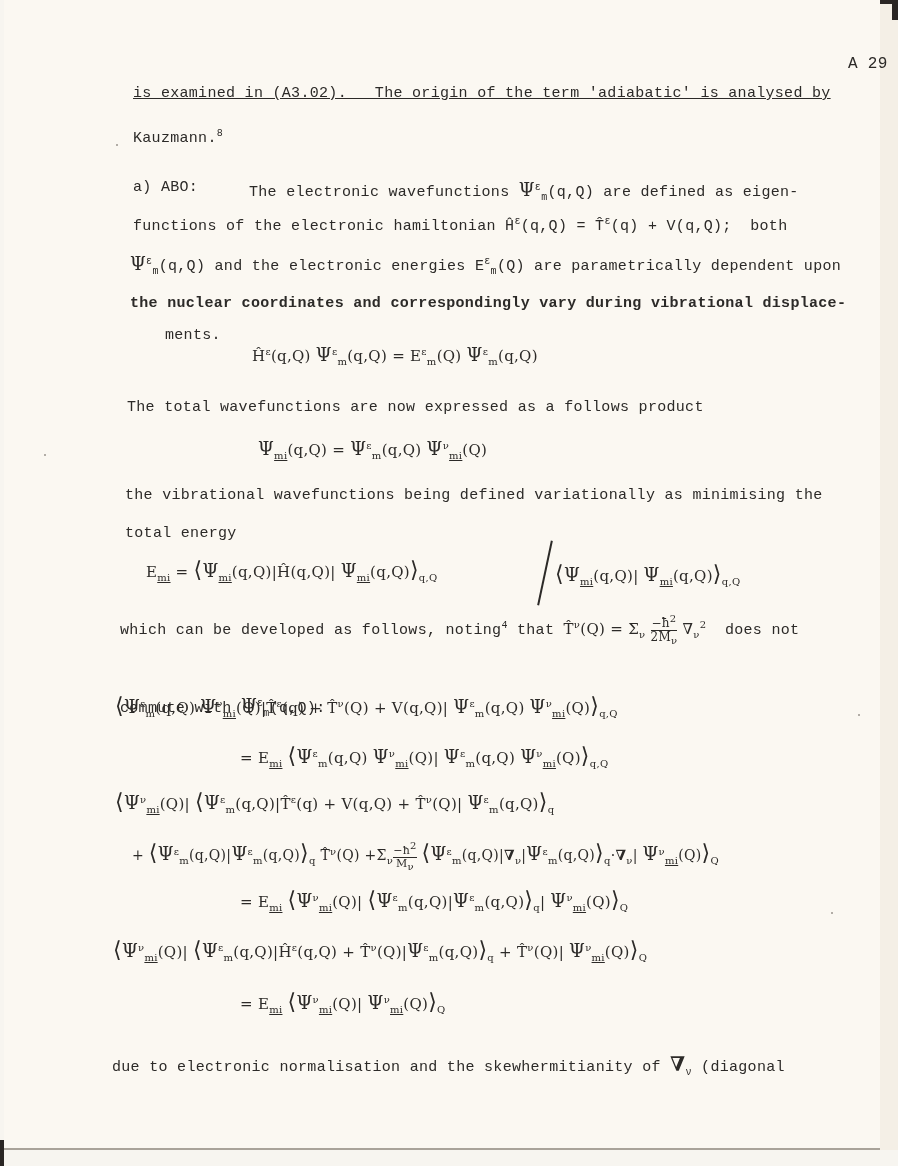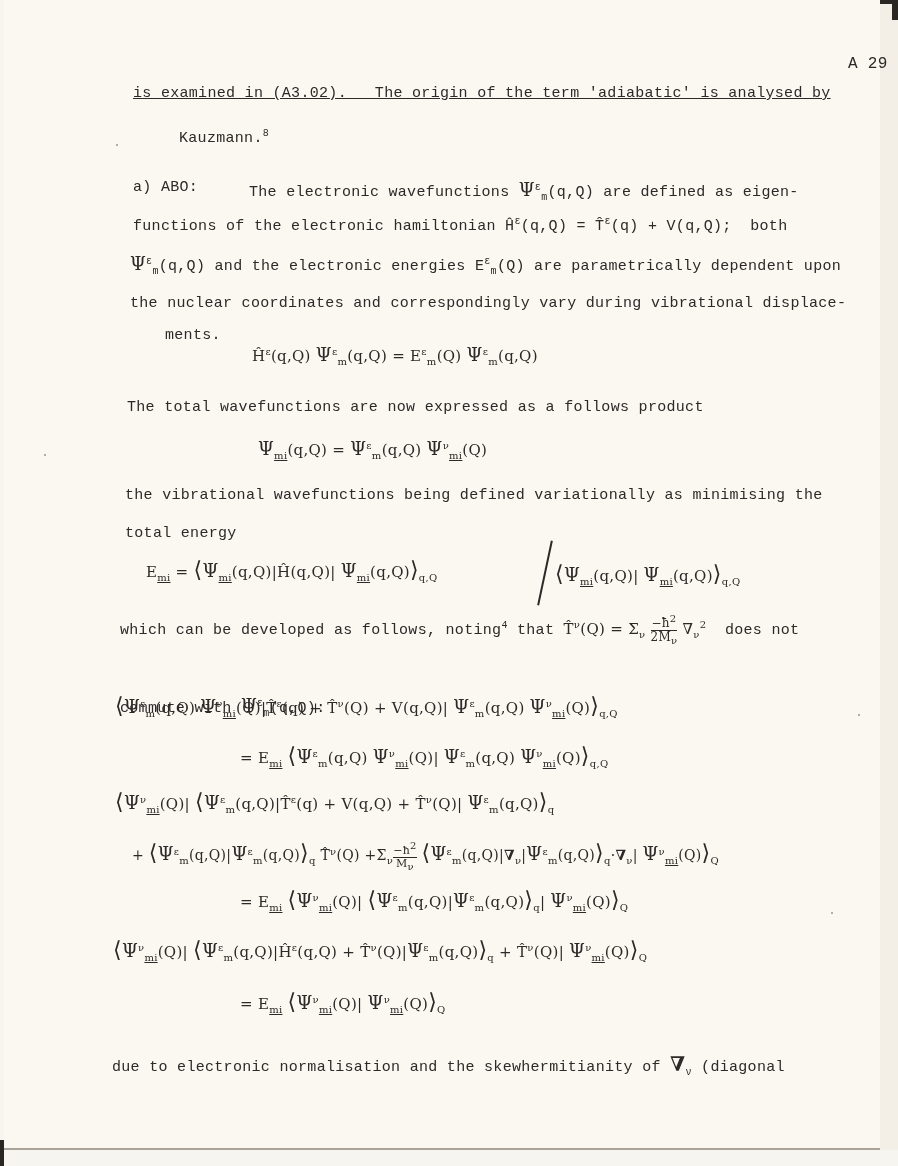--- a/index.html
+++ b/index.html
@@ -26,27 +26,27 @@
 <div class="paper"></div>
 <div class="paper-strip"></div>
 <div class="edge-top"></div>
 <div class="edge-right"></div>
 <div class="edge-bottom"></div>
 <div class="edge-left"></div>
 
 <div class="line" style="left:800px;top:54px;font-size:16px;margin-left:48px;">A 29</div>
 
 <div class="line" style="left:133px;top:84px;text-decoration:underline;">is examined in (A3.02).   The origin of the term 'adiabatic' is analysed by</div>
-<div class="line" style="left:133px;top:124px;margin-left:46px;"><span>Kauzmann.</span><sup>8</sup></div>
+<div class="line" style="left:133px;top:124px;"><span>Kauzmann.</span><sup>8</sup></div>
 
 <div class="line" style="left:133px;top:178px;">a) ABO:</div>
 <div class="line" style="left:249px;top:178px;"><span>The electronic wavefunctions</span> <span class="psi">Ψ</span><sup>ε</sup><sub>m</sub><span>(q,Q) are defined as eigen-</span></div>
 <div class="line" style="left:133px;top:212px;"><span>functions of the electronic hamiltonian</span> Ĥ<sup>ε</sup><span>(q,Q) =</span> T̂<sup>ε</sup><span>(q) + V(q,Q);  both</span></div>
 <div class="line" style="left:130px;top:252px;"><span class="psi">Ψ</span><sup>ε</sup><sub>m</sub><span>(q,Q) and the electronic energies E</span><sup>ε</sup><sub>m</sub><span>(Q) are parametrically dependent upon</span></div>
-<div class="line" style="left:130px;top:294px;">the nuclear coordinates and correspondingly vary during vibrational displace-</div>
+<div class="line" style="left:130px;top:294px;font-weight:bold;">the nuclear coordinates and correspondingly vary during vibrational displace-</div>
 <div class="line" style="left:130px;top:326px;padding-left:35px;">ments.</div>
 
 <div class="line m" style="left:252px;top:342px;">Ĥ<sup>ε</sup>(q,Q) <span class="psi">Ψ</span><sup>ε</sup><sub>m</sub>(q,Q) = E<sup>ε</sup><sub>m</sub>(Q) <span class="psi">Ψ</span><sup>ε</sup><sub>m</sub>(q,Q)</div>
 
 <div class="line" style="left:127px;top:398px;">The total wavefunctions are now expressed as a follows product</div>
 
 <div class="line m" style="left:258px;top:436px;"><span class="psi">Ψ</span><sub class="u">mi</sub>(q,Q) = <span class="psi">Ψ</span><sup>ε</sup><sub>m</sub>(q,Q) <span class="psi">Ψ</span><sup>ν</sup><sub class="u">mi</sub>(Q)</div>
 
 <div class="line" style="left:125px;top:486px;">the vibrational wavefunctions being defined variationally as minimising the</div>
 <div class="line" style="left:125px;top:524px;">total energy</div>

